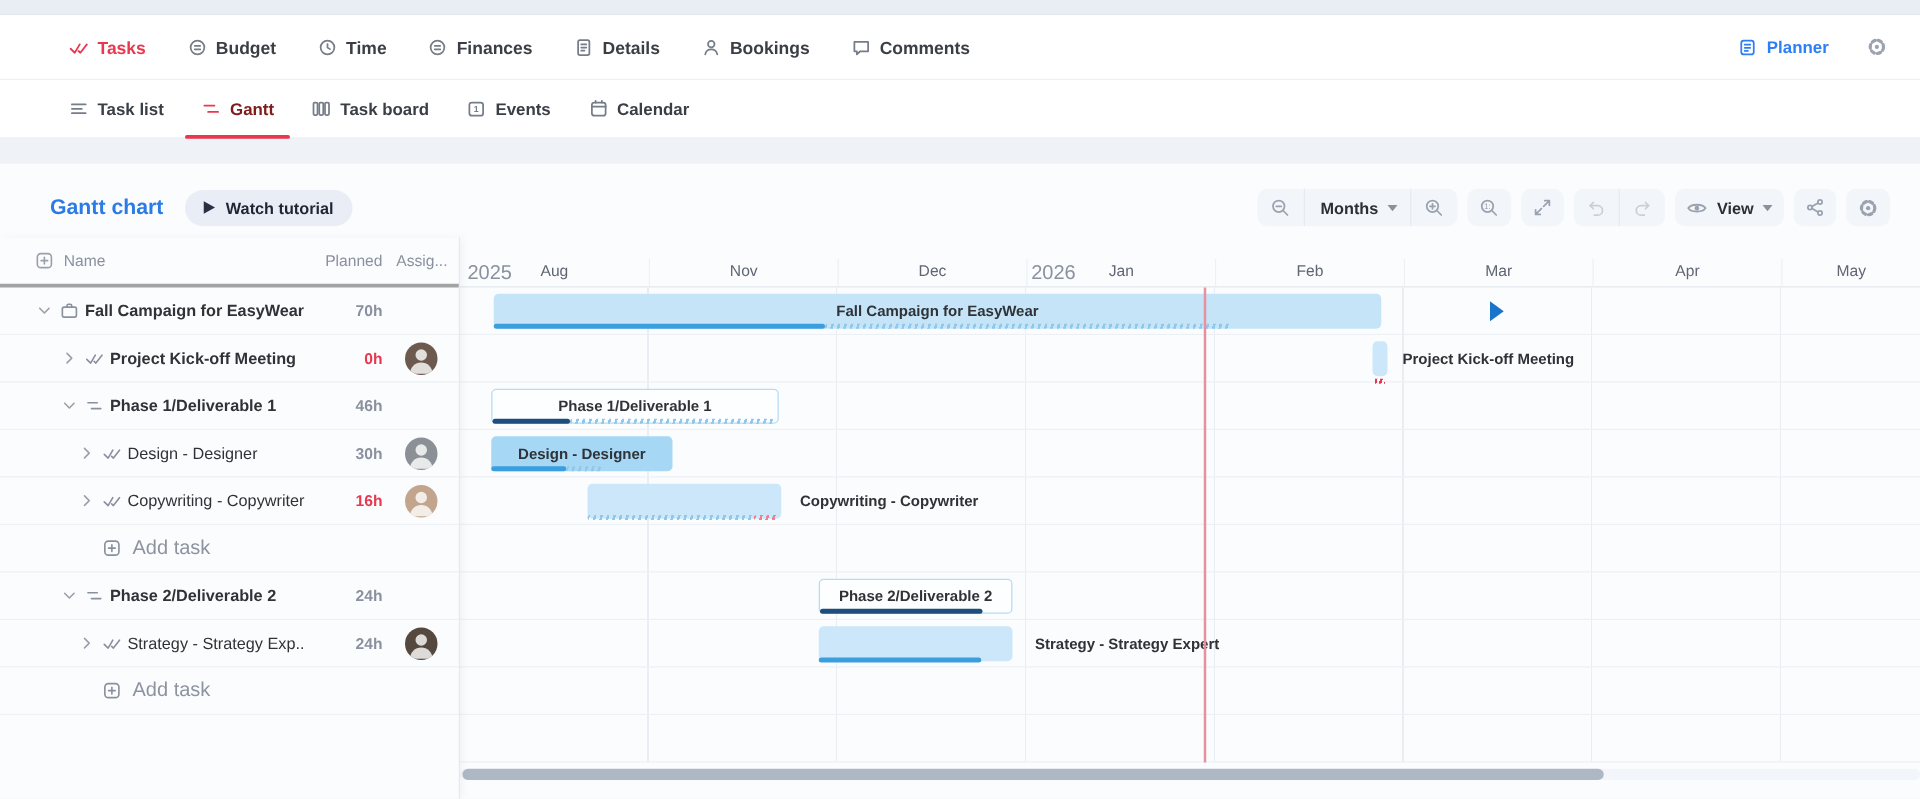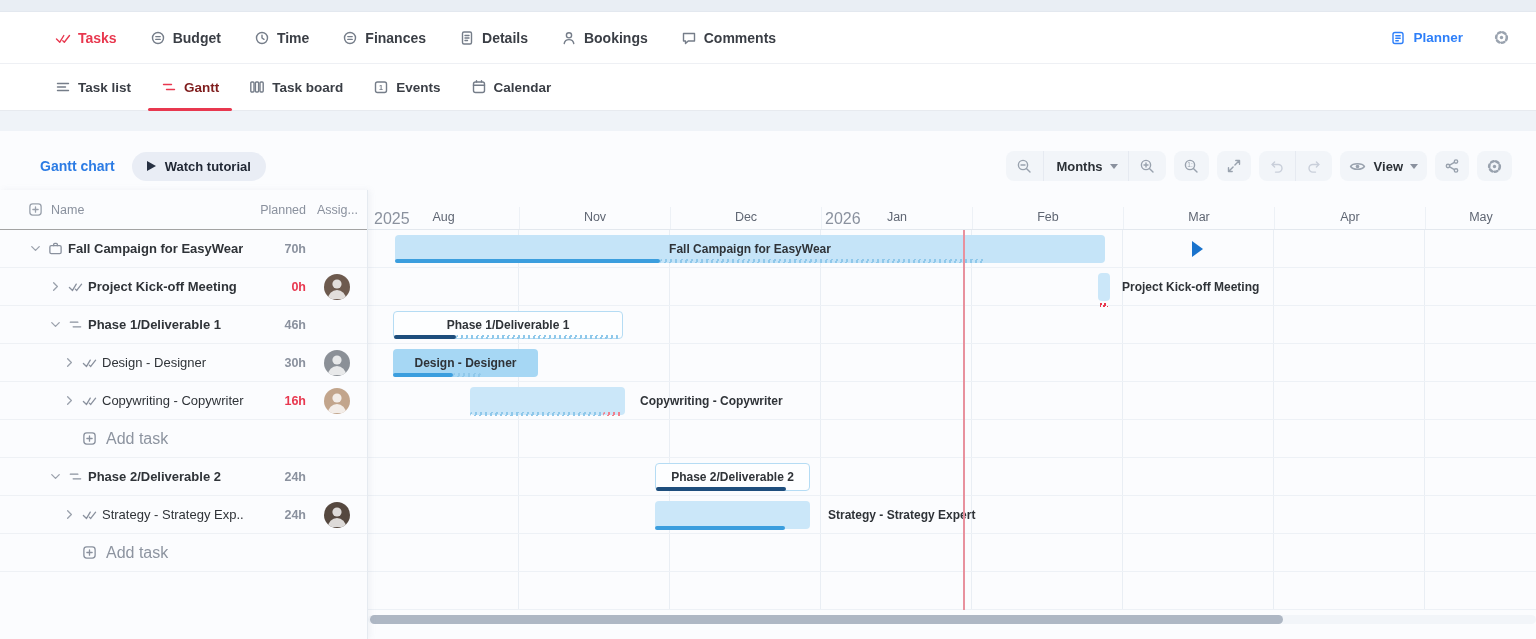--- a/index.html
+++ b/index.html
@@ -25,38 +25,38 @@
   .nav2 { position:absolute; left:0; top:64px; width:1536px; height:47px; background:#fff; border-bottom:1px solid #E7EAEF; display:flex; align-items:center; gap:30px; padding:0 0 0 55px; }
   .subtab { position:relative; height:47px; display:flex; align-items:center; gap:7px; font-size:13.5px; font-weight:700; color:#3A3E45; cursor:pointer; }
   .subtab .icn { color:#757D89; }
   .subtab.active { color:#7f1d1d; } .subtab.active .icn { color:#E8384F; }
   .subtab.active::after { content:""; position:absolute; left:-13px; right:-13px; bottom:0; height:3px; background:#E8384F; border-radius:2px; }
 
   
   .content { position:absolute; left:0; top:131px; width:1536px; height:508px; background:#FBFCFE; }
 
   .chart-header { position:absolute; left:40px; right:24px; top:19px; height:32px; display:flex; align-items:center; }
-  .page-title { font-size:14px; font-weight:700; color:#2B7BE4; }
+  .page-title { font-size:17px; font-weight:700; color:#2B7BE4; }
   .tutorial-pill { margin-left:17px; height:29px; display:flex; align-items:center; gap:9px; background:#E9EDF5; border-radius:15px; padding:0 15px; font-size:13px; font-weight:700; color:#1F2633; cursor:pointer; }
   .play-tri { width:0; height:0; border-left:9px solid #273142; border-top:5.5px solid transparent; border-bottom:5.5px solid transparent; }
 
   .toolbar { margin-left:auto; display:flex; align-items:center; gap:8px; }
   .tgroup { display:flex; background:#F2F5F9; border-radius:8px; height:30px; align-items:stretch; }
   .tseg { display:flex; align-items:center; padding:0 10px; color:#99A2AE; cursor:pointer; }
   .tseg + .tseg { border-left:1px solid #E6EAF1; }
   .tbtn { height:30px; background:#F2F5F9; border-radius:8px; display:flex; align-items:center; justify-content:center; padding:0 9px; color:#99A2AE; cursor:pointer; }
   .tlabel { font-size:13px; font-weight:700; color:#2B3036; margin:0 7px 0 2px; }
   .caret { width:0; height:0; border-left:4.5px solid transparent; border-right:4.5px solid transparent; border-top:5px solid #8A919E; }
   .disabled { color:#C9CFDA; }
 
   
   .gantt-wrap { position:absolute; left:0; top:59px; width:1536px; height:449px; }
 
   .side { position:absolute; left:0; top:0; width:368px; height:449px; background:#FBFCFE; border-right:1px solid #E5EAF0; box-shadow:2px 0 6px rgba(140,150,170,.10); z-index:2; }
-  .side-header { height:40px; border-bottom:1px solid #a3a3a3; display:flex; align-items:center; padding-left:28px; color:#8A919E; font-size:12.5px; }
+  .side-header { height:40px; border-bottom:3px solid #a3a3a3; display:flex; align-items:center; padding-left:28px; color:#8A919E; font-size:12.5px; }
   .side-header .icn { color:#9AA1AC; margin-right:8px; }
   .col-planned { width:62px; text-align:right; margin-left:auto; }
   .col-assignee { width:61px; padding-left:11px; }
   .lrow { height:38px; border-bottom:1px solid #EEF1F5; display:flex; align-items:center; cursor:pointer; }
   .lvl0 { padding-left:28px; } .lvl1 { padding-left:48px; } .lvl2 { padding-left:62px; }
   .addrow.lvl2 { padding-left:82px; } .addrow.lvl1 { padding-left:66px; }
   .chev { width:16px; color:#9AA1AC; margin-right:4px; flex:none; }
   .ricon { width:16px; margin-right:4px; flex:none; color:#8A919E; }
   .rname { font-size:13px; color:#2F3338; white-space:nowrap; overflow:hidden; }
   .bold { font-weight:700; } .med { font-weight:500; }

